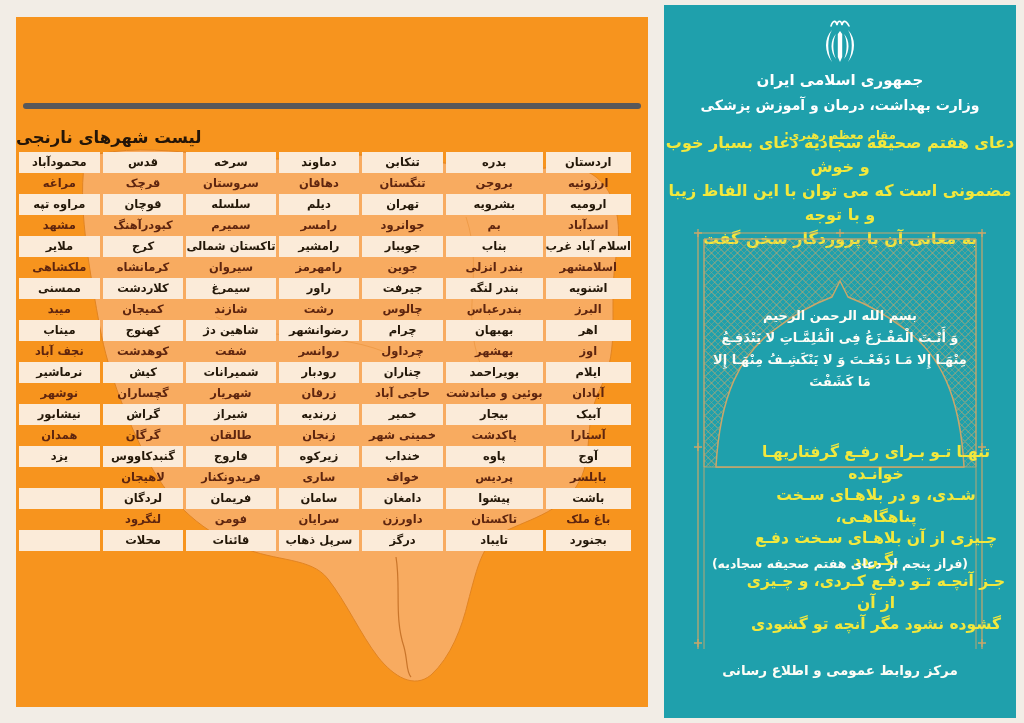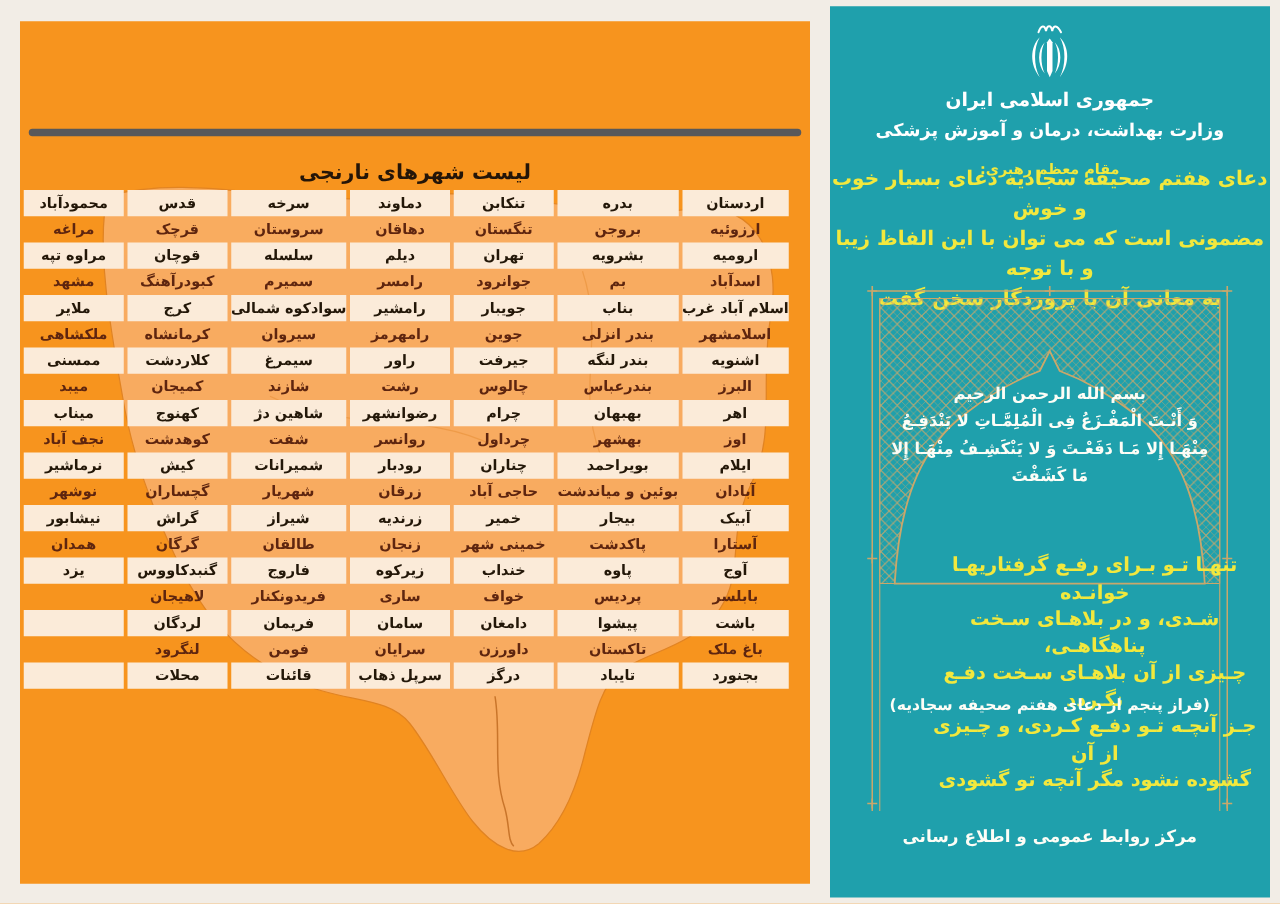--- a/index.html
+++ b/index.html
@@ -16,21 +16,21 @@
   .map-svg{position:absolute;left:0;top:0;width:632px;height:690px;}
   .poster-title{
     position:absolute;top:24px;left:0;width:100%;text-align:center;
     font-size:34px;font-weight:900;color:#211307;letter-spacing:-1px;
   }
   .divider{
     position:absolute;top:86px;left:7px;right:7px;height:6px;
     background:#58585A;border-radius:3px;
   }
   .list-subtitle{
-    position:absolute;top:111px;left:0;width:100%;text-align:center;
+    position:absolute;top:111px;left:0;width:100%;text-align:left;
     font-size:16.5px;font-weight:bold;color:#241508;
   }
   .city-grid{
     position:absolute;top:135px;right:17px;width:612px;
     display:grid;grid-template-columns:repeat(7,1fr);
     column-gap:3px;row-gap:0;direction:rtl;
   }
   .cell{
     height:21px;line-height:21px;text-align:center;
     font-size:11.5px;font-weight:bold;color:#5E250F;white-space:nowrap;
@@ -99,21 +99,21 @@
       <div class="cell">بم</div>
       <div class="cell">جوانرود</div>
       <div class="cell">رامسر</div>
       <div class="cell">سمیرم</div>
       <div class="cell">کبودرآهنگ</div>
       <div class="cell">مشهد</div>
       <div class="cell light">اسلام آباد غرب</div>
       <div class="cell light">بناب</div>
       <div class="cell light">جویبار</div>
       <div class="cell light">رامشیر</div>
-      <div class="cell light">سوادکوه شمالی</div>
+      <div class="cell light">تاکستان شمالی</div>
       <div class="cell light">کرج</div>
       <div class="cell light">ملایر</div>
       <div class="cell">اسلامشهر</div>
       <div class="cell">بندر انزلی</div>
       <div class="cell">جوین</div>
       <div class="cell">رامهرمز</div>
       <div class="cell">سیروان</div>
       <div class="cell">کرمانشاه</div>
       <div class="cell">ملکشاهی</div>
       <div class="cell light">اشنویه</div>

